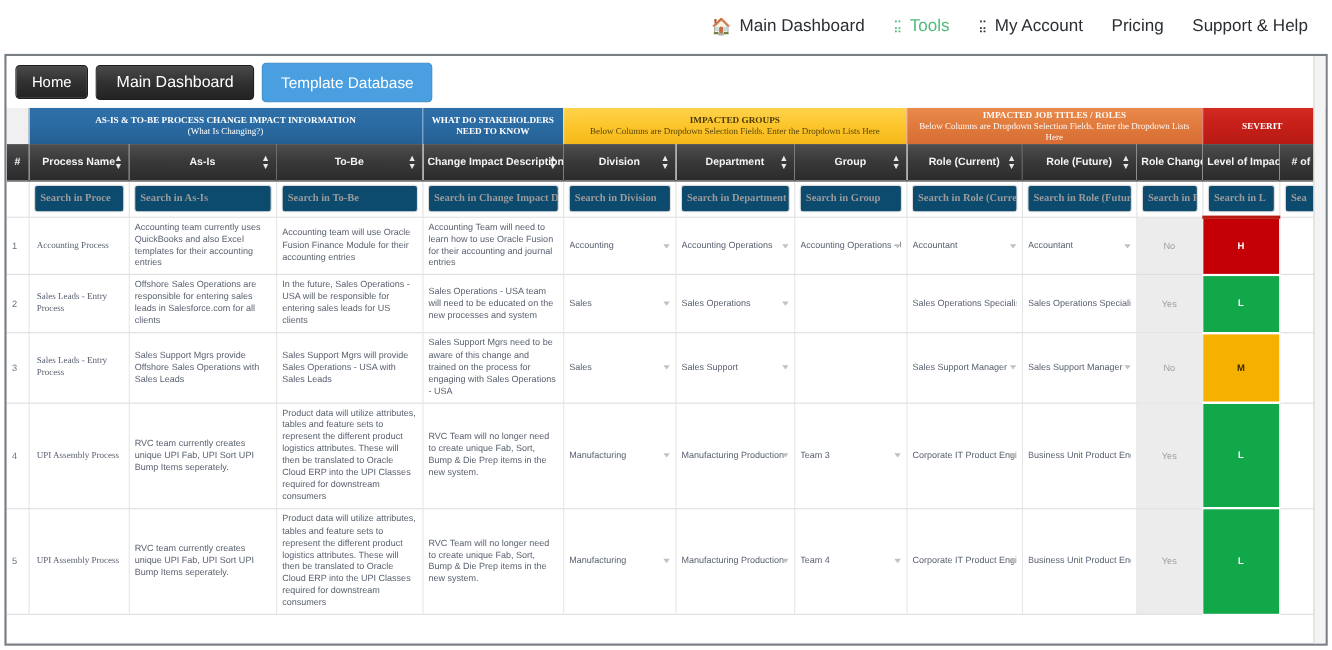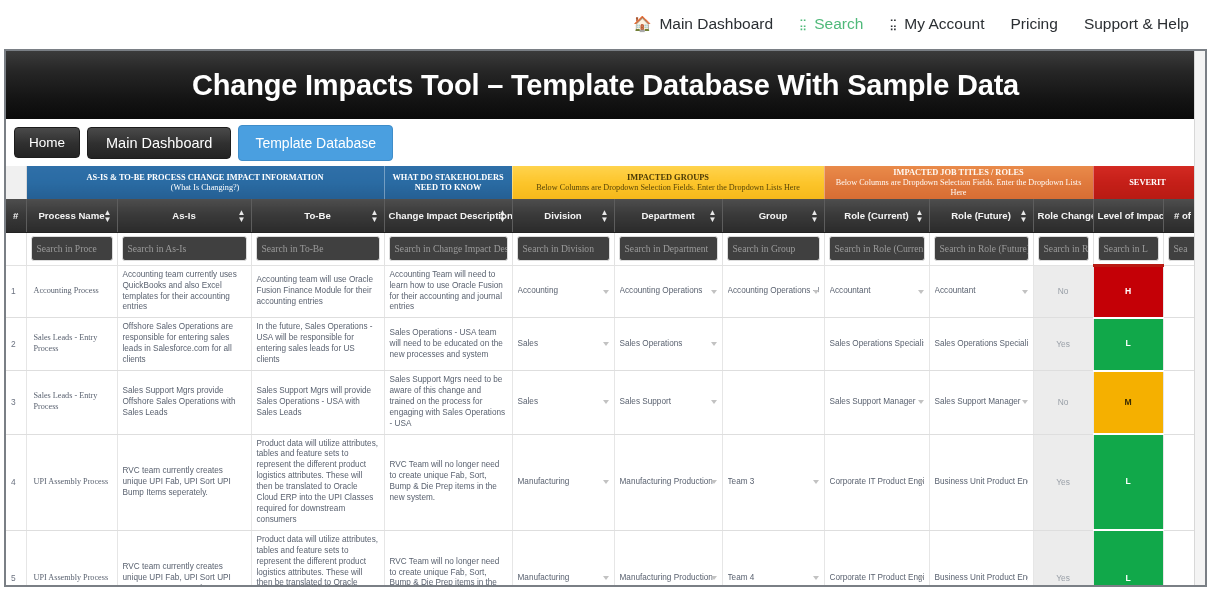--- a/index.html
+++ b/index.html
@@ -173,29 +173,29 @@
     border-right: 1px solid #e2e2e2;
     border-bottom: 1px solid #e2e2e2;
     padding: 3px 4px;
     vertical-align: middle;
   }
   .searchrow td.idx { background:#fff; }
   .sinput {
     width: 100%; height: 25px;
     border: 1px solid #dcdcdc;
     border-radius: 3px;
-    background: #404040;
+    background: #0c4a6e;
     font-family: "Liberation Serif", serif;
     font-size: 9.6px;
     color: #9a9a9a;
     padding: 0 5px;
     outline: none;
     white-space: nowrap;
     overflow: hidden;
-    display: flex; align-items: center;
+    display: flex; align-items: center; font-weight: bold;
   }
   .searchrow td.sev-cell { border-bottom: 3px solid #b81a13; }
 
   
   .datarow td {
     border-right: 1px solid #e6e6e6;
     border-bottom: 1px solid #dedede;
     vertical-align: middle;
     font-size: 8.2px;
     color: #5a6270;
@@ -263,40 +263,37 @@
 
 <div class="topbar">
 
   <nav class="nav">
     <div class="nav-item">
       <span class="home-glyph">🏠</span>
       <span>Main Dashboard</span>
     </div>
     <div class="nav-item accent">
       <span class="caret">⣭</span>
-      <span>Search</span>
+      <span>Tools</span>
     </div>
     <div class="nav-item">
       <span class="caret">⣭</span>
       <span>My Account</span>
     </div>
     <div class="nav-item">
       <span>Pricing</span>
     </div>
     <div class="nav-item">
       <span>Support &amp; Help</span>
     </div>
   </nav>
 </div>
 
 <div class="frame">
 
-  <div class="title-banner">
-    <h1>Change Impacts Tool – Template Database With Sample Data</h1>
-  </div>
 
   <div class="tabbar">
     <div class="tab">
       <span>Home</span>
     </div>
     <div class="tab wide">
       <span>Main Dashboard</span>
     </div>
     <div class="tab active">
       <span>Template Database</span>

